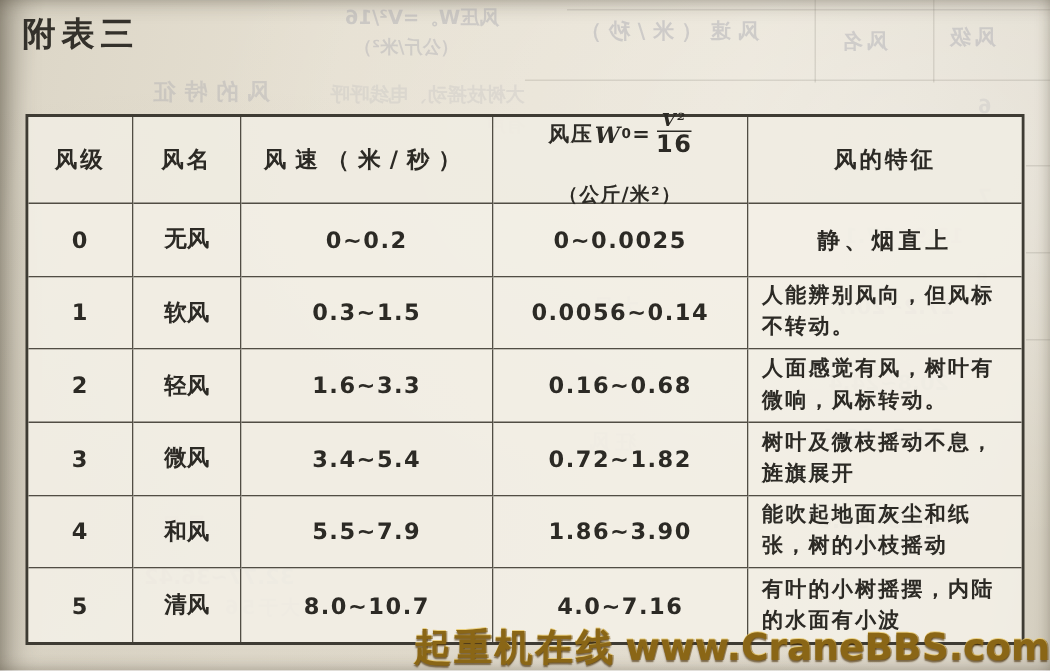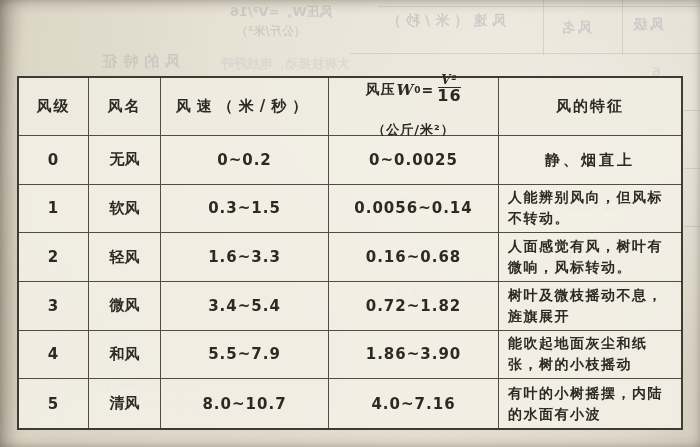--- a/index.html
+++ b/index.html
@@ -94,20 +94,21 @@
   <span class="bleed" style="left:545px;top:340px;font-size:14px;opacity:.30;">28.5~32.6</span>
   <span class="bleed" style="left:96px;top:377px;font-size:14px;opacity:.25;">32.77~36.42</span>
   <span class="bleed" style="left:392px;top:196px;font-size:14px;letter-spacing:3px;opacity:.18;">大风</span>
   <span class="bleed" style="left:390px;top:286px;font-size:14px;letter-spacing:3px;opacity:.18;">狂风</span>
   <span class="bleed" style="left:104px;top:342px;font-size:14px;letter-spacing:3px;opacity:.15;">暴风</span>
   <span class="bleed" style="left:652px;top:64px;font-size:13px;opacity:.15;">6</span>
   <span class="bleed" style="left:652px;top:124px;font-size:13px;opacity:.18;">7</span>
   <span class="bleed" style="left:650px;top:180px;font-size:13px;opacity:.15;">8</span>
   <span class="bleed" style="left:148px;top:396px;font-size:13px;letter-spacing:2px;opacity:.18;">大于56</span>
 
+  <div class="appendix">附表三</div>
 
   <div class="wtable">
 
     <div class="tr">
       <div class="c head">风级</div>
       <div class="c head">风名</div>
       <div class="c head speed">风速（米/秒）</div>
       <div class="c head presshead">
         <span class="formula">
             <span>风压</span>
@@ -167,14 +168,17 @@
     <div class="tr lastrow">
       <div class="c num">5</div>
       <div class="c">清风</div>
       <div class="c num">8.0~10.7</div>
       <div class="c num">4.0~7.16</div>
       <div class="c feature lastcol">有叶的小树摇摆，内陆的水面有小波</div>
     </div>
 
   </div>
 
+  <div class="watermark">
+    <span class="cn">起重机在线</span><span>www.CraneBBS.com</span>
+  </div>
 
 </div>
 
 </body></html>

